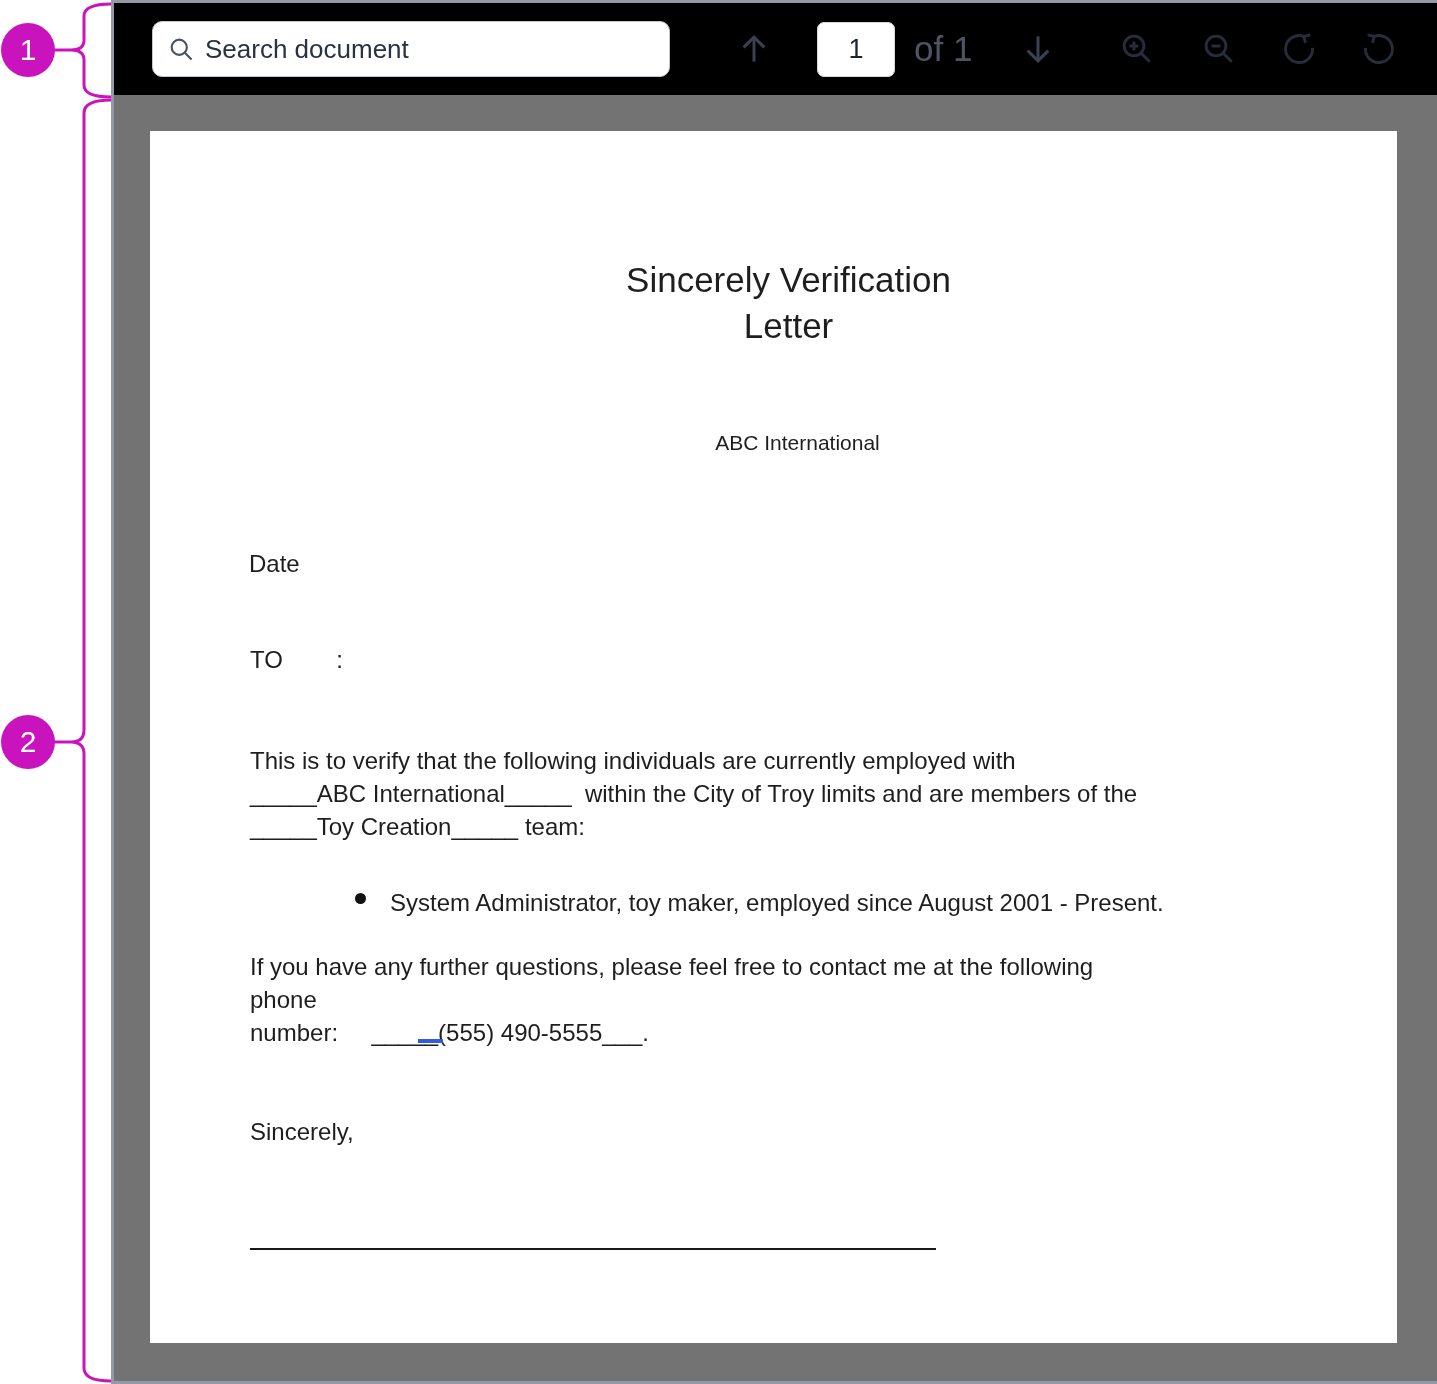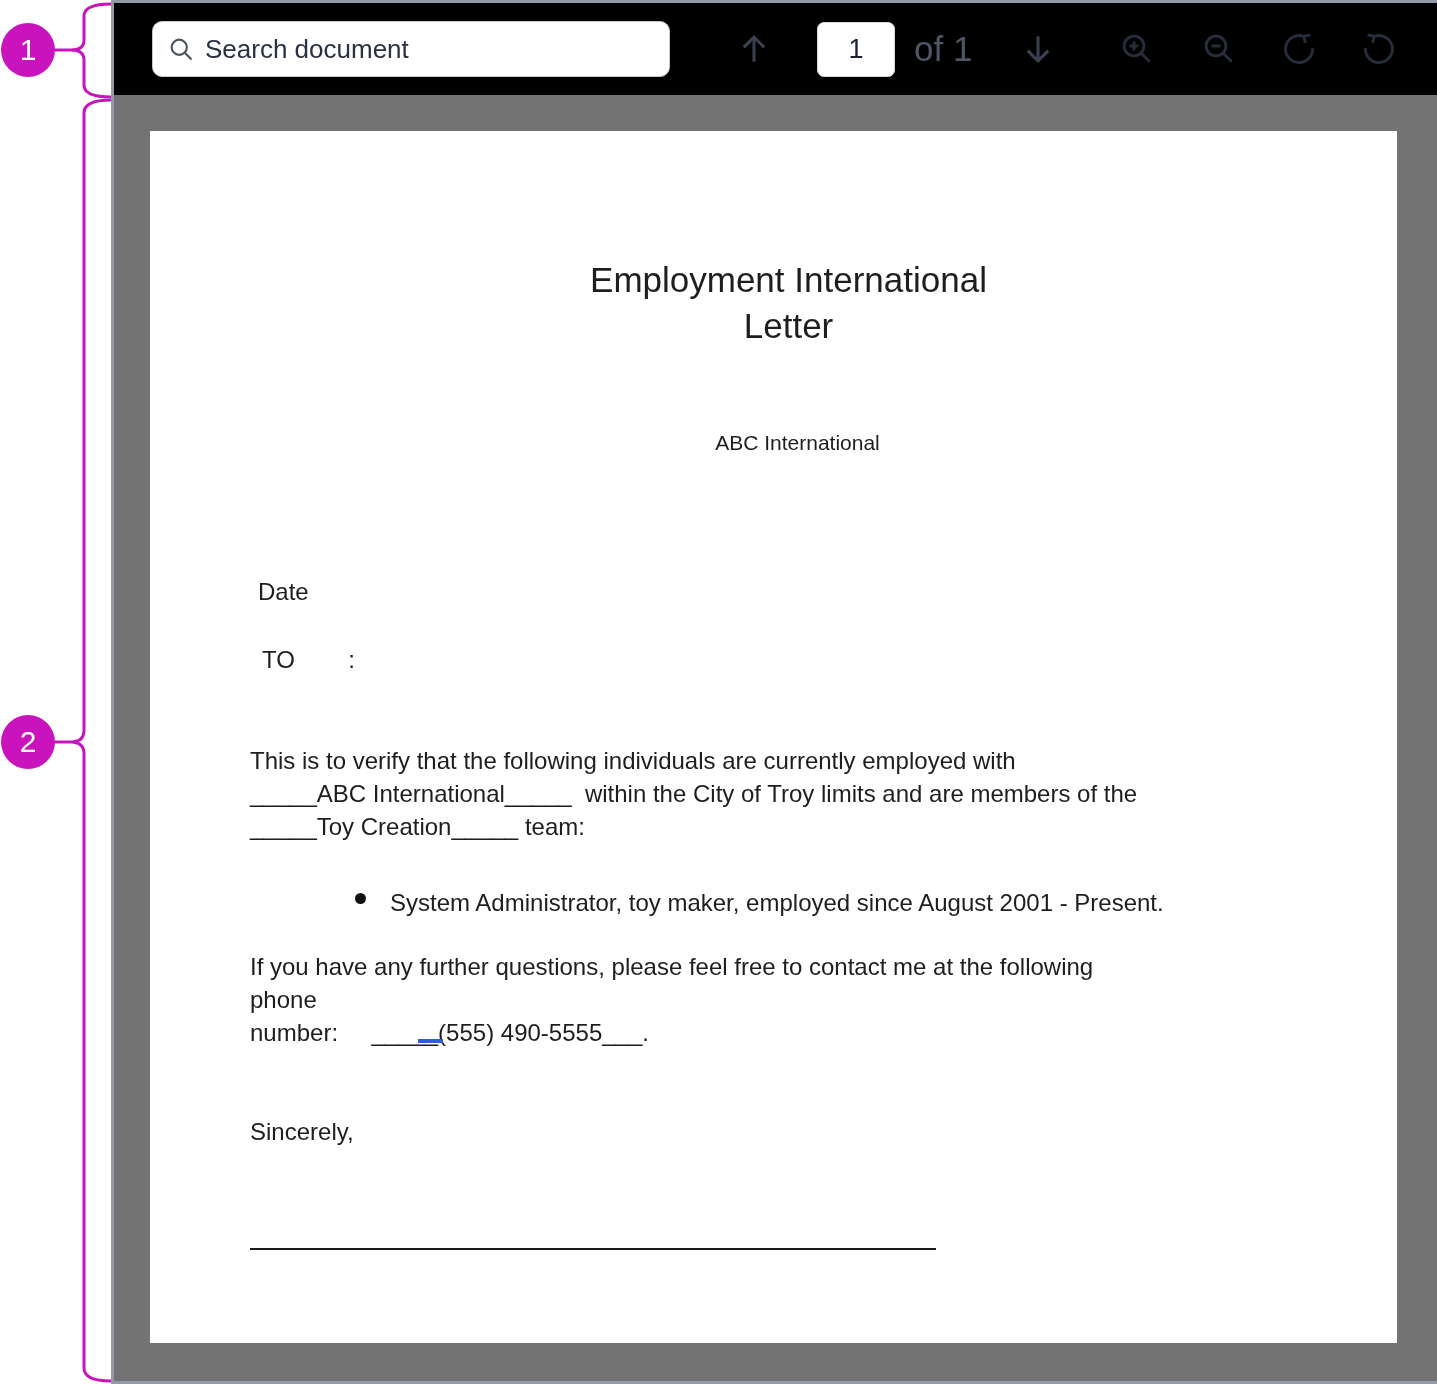--- a/index.html
+++ b/index.html
@@ -143,27 +143,27 @@
             <path d="M15.2 3.6 A9 9 0 1 0 21 11.2"></path>
             <polyline points="19.6,2.6 15.2,3.6 16.3,7.9"></polyline>
           </g>
         </svg>
       </button>
     </div>
 
     <div class="viewer">
       <div class="page">
 
-        <div class="abs doc-center doc-title" style="top:126px;">Employment International</div>
+        <div class="abs doc-center doc-title" style="top:126px;">Sincerely Verification</div>
         <div class="abs doc-center doc-title" style="top:172px;">Letter</div>
 
         <div class="abs doc-center doc-org" style="top:300px;padding-left:48px;">ABC International</div>
 
-        <div class="abs doc-body" style="left:108px; top:416px;margin-top:28px;">Date</div>
-        <div class="abs doc-body" style="left:100px; top:512px;margin-left:12px;">TO        :</div>
+        <div class="abs doc-body" style="left:99px; top:416px;">Date</div>
+        <div class="abs doc-body" style="left:100px; top:512px;">TO        :</div>
 
         <div class="abs doc-body" style="left:100px; top:613px;">This is to verify that the following individuals are currently employed with</div>
         <div class="abs doc-body" style="left:100px; top:646px;">_____ABC International_____  within the City of Troy limits and are members of the</div>
         <div class="abs doc-body" style="left:100px; top:679px;">_____Toy Creation_____ team:</div>
 
         <span class="bullet-dot"></span>
         <div class="abs doc-body" style="left:240px; top:755px;">System Administrator, toy maker, employed since August 2001 - Present.</div>
 
         <div class="abs doc-body" style="left:100px; top:819px;">If you have any further questions, please feel free to contact me at the following</div>
         <div class="abs doc-body" style="left:100px; top:852px;">phone</div>

